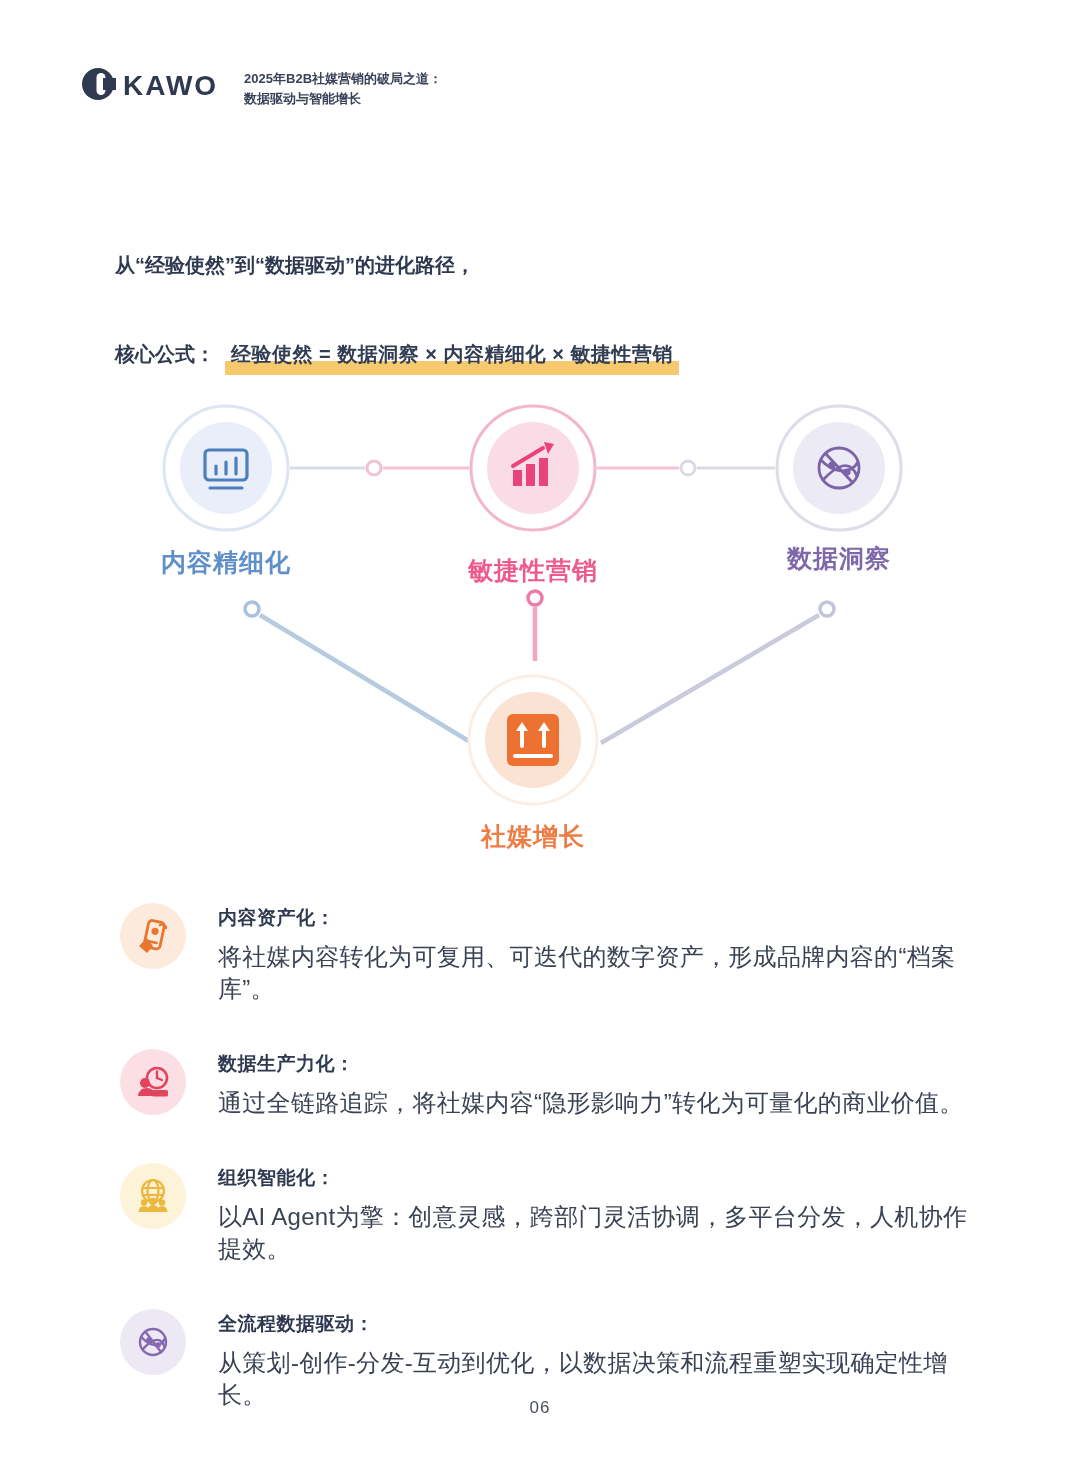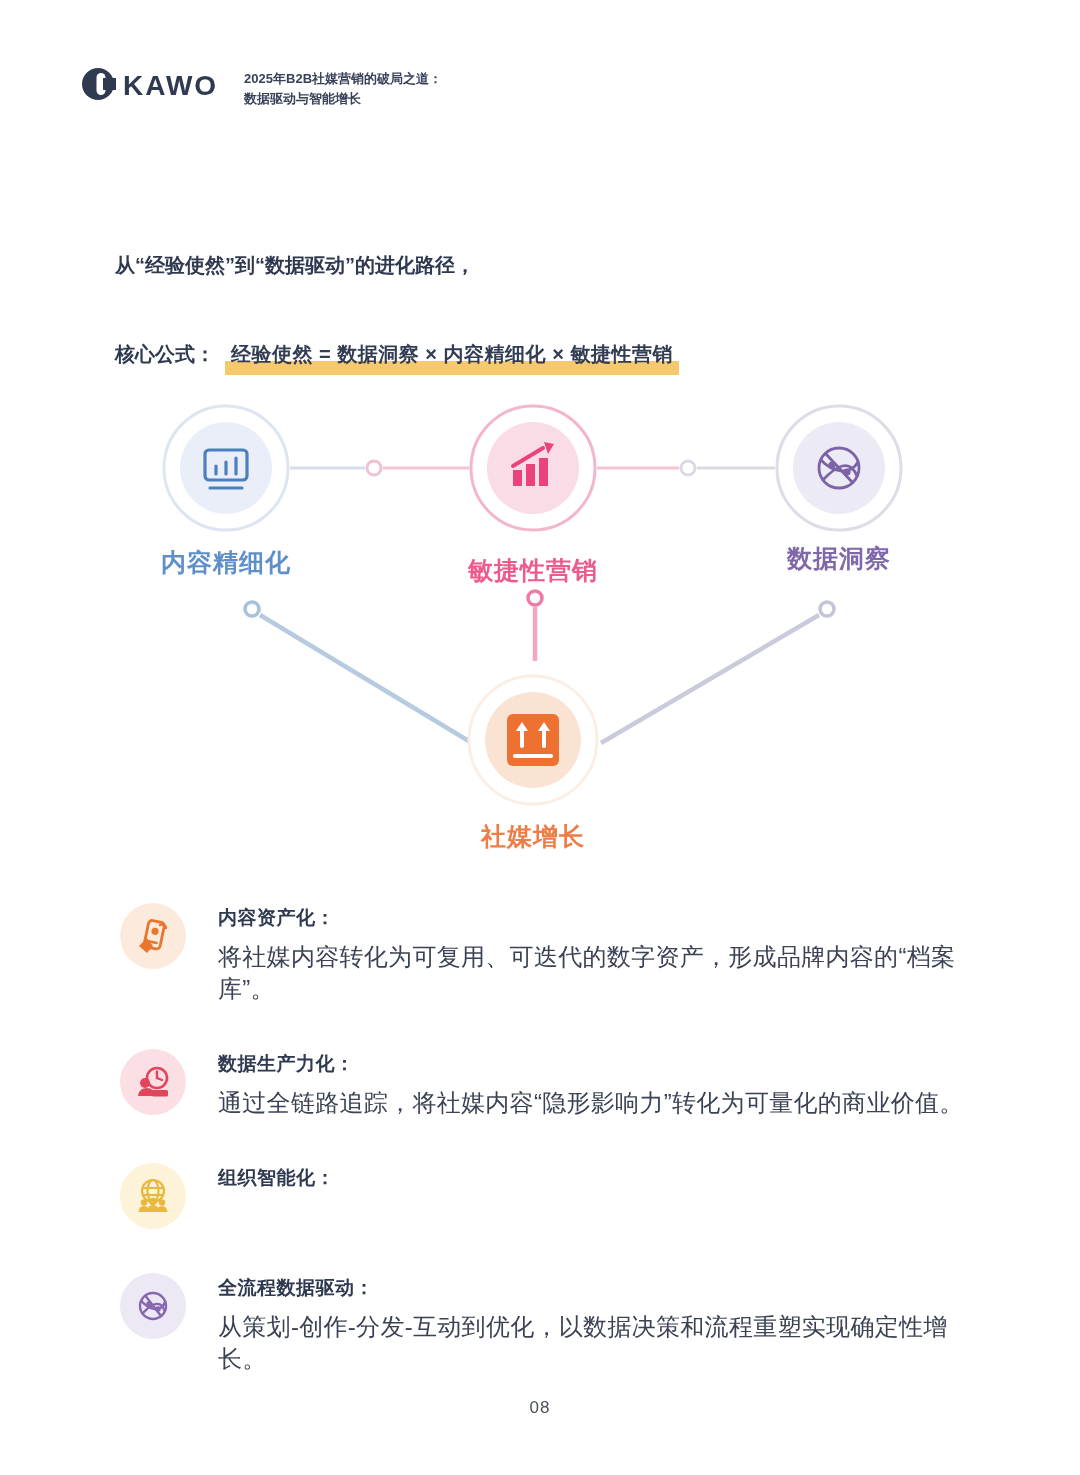--- a/index.html
+++ b/index.html
@@ -210,20 +210,21 @@
             <circle cx="29" cy="26.5" r="3.2"></circle>
             <circle cx="20" cy="25.5" r="3.8"></circle>
             <path d="M5.5 36 q0.5 -6 5.5 -6 q5 0 5.5 6 Z"></path>
             <path d="M23.5 36 q0.5 -6 5.5 -6 q5 0 5.5 6 Z"></path>
             <path d="M13.8 36 q0.6 -7 6.2 -7 q5.6 0 6.2 7 Z"></path>
           </g>
         </svg>
       </div>
       <div class="f-text">
         <div class="f-title">组织智能化：</div>
+        <div class="f-body">以AI Agent为擎：创意灵感，跨部门灵活协调，多平台分发，人机协作提效。</div>
       </div>
     </div>
 
     <div class="feature">
       <div class="f-icon f-bg-purple">
         <svg width="40" height="40" viewBox="0 0 40 40">
           <g stroke="#8668b0" stroke-width="2.4" fill="none" stroke-linecap="round">
             <circle cx="20" cy="20" r="13"></circle>
             <path d="M8.5 15 C 16 24, 28 27, 32 16"></path>
             <path d="M10 27 C 18 18, 28 13, 31.5 25"></path>
@@ -234,15 +235,15 @@
         </svg>
       </div>
       <div class="f-text">
         <div class="f-title">全流程数据驱动：</div>
         <div class="f-body">从策划-创作-分发-互动到优化，以数据决策和流程重塑实现确定性增长。</div>
       </div>
     </div>
 
   </div>
 
-  <div class="page-num">08</div>
+  <div class="page-num">06</div>
 
 </div>
 
 </body></html>

